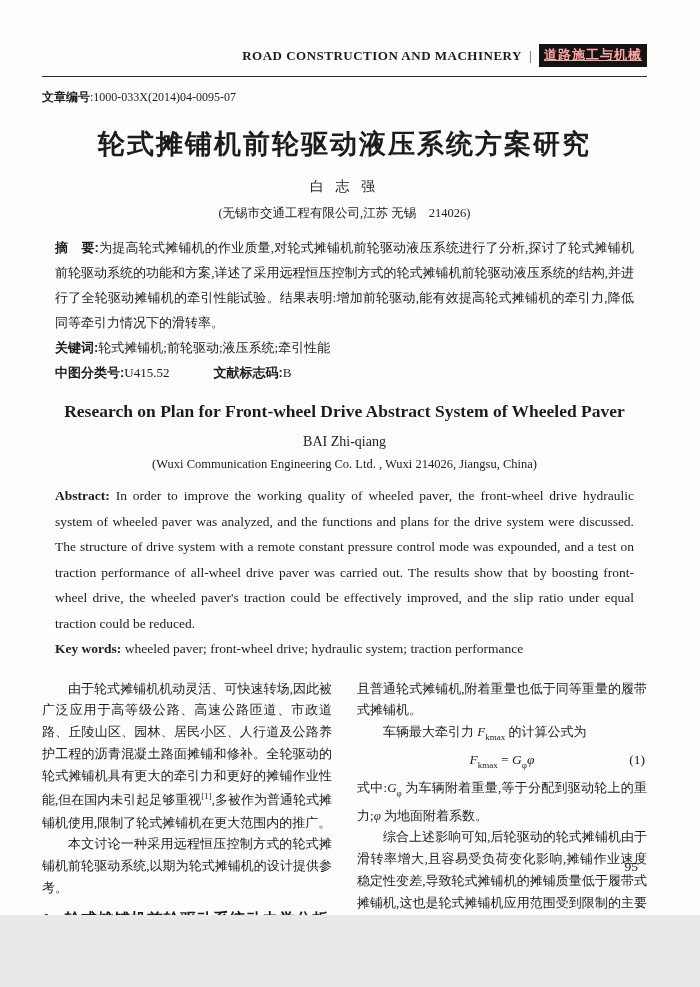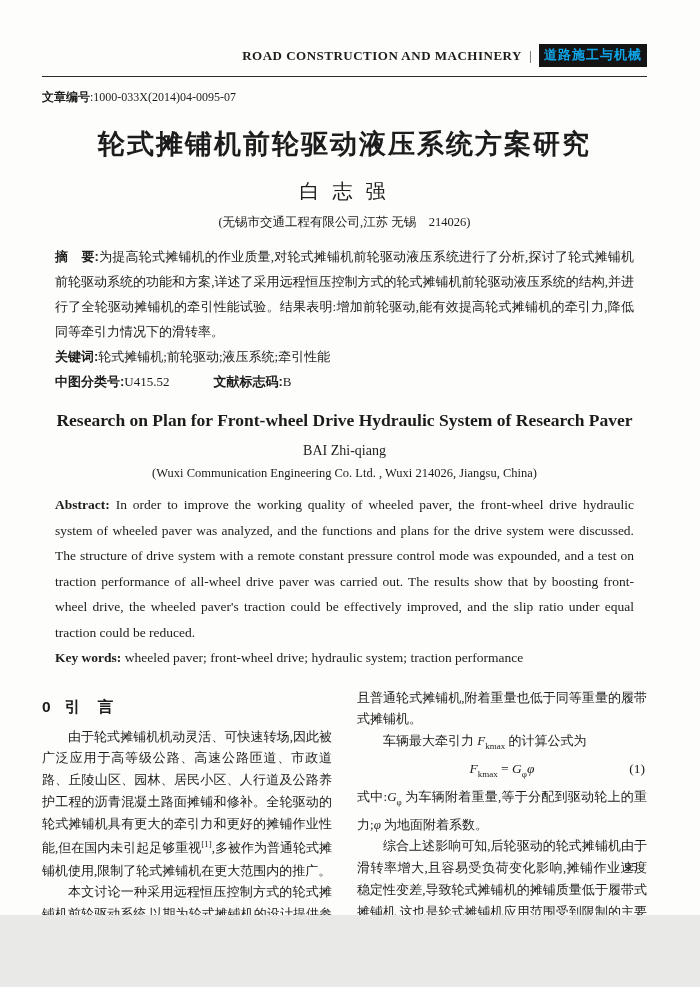--- a/index.html
+++ b/index.html
@@ -11,34 +11,34 @@
     margin:0 auto;
   }
   
   .journal-header{
     text-align:right;font-size:13px;letter-spacing:0.5px;
     display:flex;justify-content:flex-end;align-items:center;gap:7px;
   }
   .journal-en{font-family:"Liberation Serif","DejaVu Serif",serif;font-weight:600;}
   .journal-sep{color:#333;font-weight:400;}
   .journal-badge{
-    background:#141414;color:#0ea5e9;
+    background:#141414;color:#fca5a5;
     font-family:"Liberation Sans","DejaVu Sans",sans-serif;
-    font-size:13px;font-weight:700;padding:2px 5px 3px 5px;letter-spacing:1px;
+    font-size:13px;font-weight:700;padding:2px 5px 3px 5px;letter-spacing:1px;text-decoration:underline;
   }
   .header-rule{border-top:1.5px solid #2a2a2a;margin-top:9px;}
   
   .article-no{margin-top:12px;font-size:12px;}
   .label-hei{font-family:"Liberation Sans","DejaVu Sans",sans-serif;font-weight:700;}
   
   .title-cn{
     margin:20px 0 0 0;text-align:center;font-size:27px;font-weight:700;
     letter-spacing:2px;font-family:"Liberation Serif","DejaVu Serif",serif;
   }
-  .author-cn{margin-top:16px;text-align:center;font-size:20px;letter-spacing:4px;}
+  .author-cn{margin-top:16px;text-align:center;font-size:14px;letter-spacing:4px;}
   .affil-cn{margin-top:9px;text-align:center;font-size:12.5px;}
   
   .abstract-cn{
     margin-top:13px;padding:0 13px;font-size:13px;line-height:25px;
     text-align:justify;
   }
   .kw-cn,.clc-line{padding:0 13px;font-size:13px;line-height:25px;}
   .clc-gap{margin-left:44px;}
   
   .title-en{
@@ -93,32 +93,31 @@
   <h1 class="title-cn">轮式摊铺机前轮驱动液压系统方案研究</h1>
   <div class="author-cn">白 志 强</div>
   <div class="affil-cn">(无锡市交通工程有限公司,江苏 无锡　214026)</div>
 
   <div class="abstract-cn"><span class="label-hei">摘　要:</span><span>为提高轮式摊铺机的作业质量,对轮式摊铺机前轮驱动液压系统进行了分析,探讨了轮式摊铺机前轮驱动系统的功能和方案,详述了采用远程恒压控制方式的轮式摊铺机前轮驱动液压系统的结构,并进行了全轮驱动摊铺机的牵引性能试验。结果表明:增加前轮驱动,能有效提高轮式摊铺机的牵引力,降低同等牵引力情况下的滑转率。</span></div>
 
   <div class="kw-cn"><span class="label-hei">关键词:</span><span>轮式摊铺机;前轮驱动;液压系统;牵引性能</span></div>
 
   <div class="clc-line"><span class="label-hei">中图分类号:</span><span>U415.52</span><span class="label-hei clc-gap">文献标志码:</span><span>B</span></div>
 
-  <h2 class="title-en">Research on Plan for Front-wheel Drive Hydraulic System of Research Paver</h2>
+  <h2 class="title-en">Research on Plan for Front-wheel Drive Abstract System of Wheeled Paver</h2>
   <div class="author-en">BAI Zhi-qiang</div>
   <div class="affil-en">(Wuxi Communication Engineering Co. Ltd. , Wuxi 214026, Jiangsu, China)</div>
 
   <div class="abstract-en"><span class="label-b">Abstract:</span> <span>In order to improve the working quality of wheeled paver, the front-wheel drive hydraulic system of wheeled paver was analyzed, and the functions and plans for the drive system were discussed. The structure of drive system with a remote constant pressure control mode was expounded, and a test on traction performance of all-wheel drive paver was carried out. The results show that by boosting front-wheel drive, the wheeled paver's traction could be effectively improved, and the slip ratio under equal traction could be reduced.</span></div>
 
   <div class="kw-en"><span class="label-b">Key words:</span> <span>wheeled paver; front-wheel drive; hydraulic system; traction performance</span></div>
 
   <div class="columns">
 
     <div class="col col-left">
-      <h3 class="sec-heading"><span class="sec-num">0</span><span>引　言</span></h3>
       <p class="body-p"><span>由于轮式摊铺机机动灵活、可快速转场,因此被广泛应用于高等级公路、高速公路匝道、市政道路、丘陵山区、园林、居民小区、人行道及公路养护工程的沥青混凝土路面摊铺和修补。全轮驱动的轮式摊铺机具有更大的牵引力和更好的摊铺作业性能,但在国内未引起足够重视</span><sup class="cite">[1]</sup><span>,多被作为普通轮式摊铺机使用,限制了轮式摊铺机在更大范围内的推广。</span></p>
       <p class="body-p">本文讨论一种采用远程恒压控制方式的轮式摊铺机前轮驱动系统,以期为轮式摊铺机的设计提供参考。</p>
 
       <h3 class="sec-heading"><span class="sec-num">1</span><span>轮式摊铺机前轮驱动系统动力学分析</span></h3>
       <p class="body-p">摊铺机的驱动力由行走机构与地面的相互作用反力提供,主要受地面附着系数和摊铺机附着重量影响。轮胎附着系数小于履带,且普通轮式摊铺机</p>
 
     </div>
 
     <div class="col col-right">
       <p class="body-p noindent">且普通轮式摊铺机,附着重量也低于同等重量的履带式摊铺机。</p>

